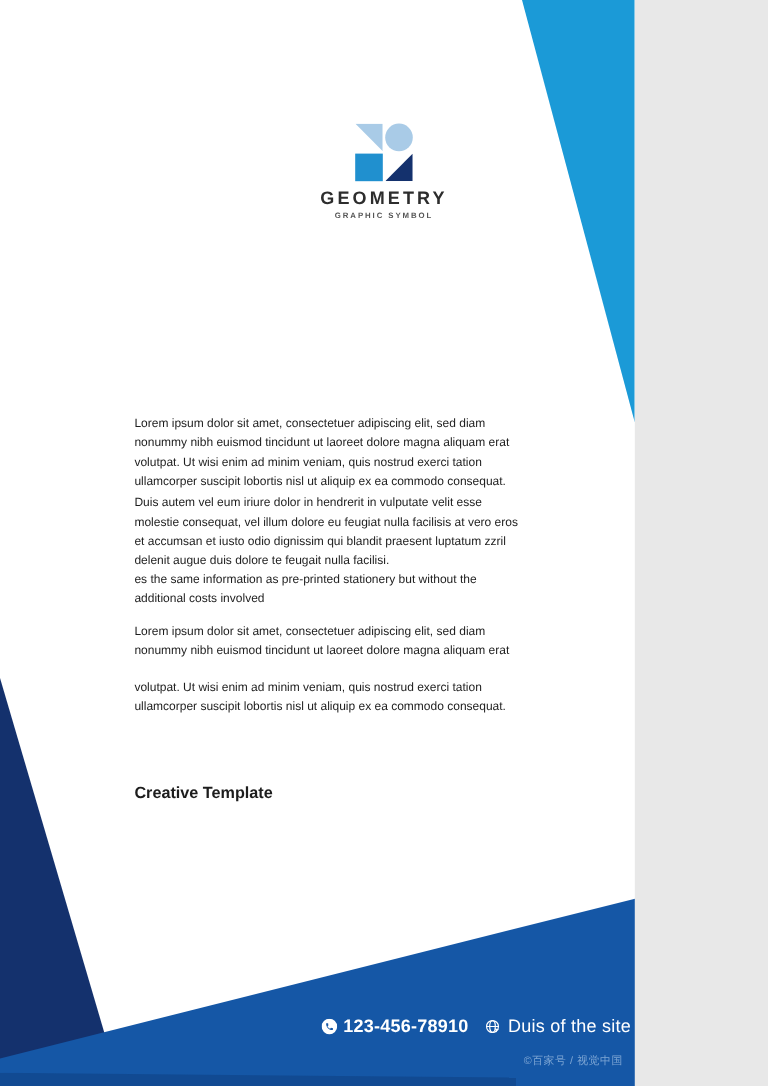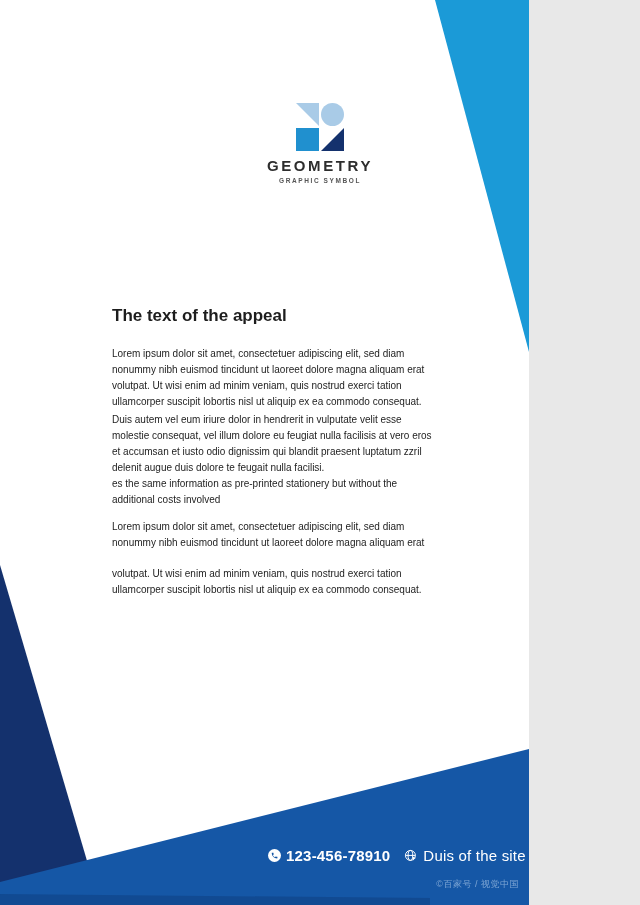--- a/index.html
+++ b/index.html
@@ -82,35 +82,35 @@
     <div id="logo-mark">
       <div class="lg-tl"></div>
       <div class="lg-tr"></div>
       <div class="lg-bl"></div>
       <div class="lg-br"></div>
     </div>
     <div id="logo-name">GEOMETRY</div>
     <div id="logo-tagline">GRAPHIC SYMBOL</div>
   </div>
 
-  <div id="appeal-heading" class="copy">The text of the appeal</div>
   <div id="para-1" class="copy para">Lorem ipsum dolor sit amet, consectetuer adipiscing elit, sed diam
 nonummy nibh euismod tincidunt ut laoreet dolore magna aliquam erat
 volutpat. Ut wisi enim ad minim veniam, quis nostrud exerci tation
 ullamcorper suscipit lobortis nisl ut aliquip ex ea commodo consequat.</div>
   <div id="para-2" class="copy para">Duis autem vel eum iriure dolor in hendrerit in vulputate velit esse
 molestie consequat, vel illum dolore eu feugiat nulla facilisis at vero eros
 et accumsan et iusto odio dignissim qui blandit praesent luptatum zzril
 delenit augue duis dolore te feugait nulla facilisi.
 es the same information as pre-printed stationery but without the
 additional costs involved</div>
   <div id="para-3" class="copy para">Lorem ipsum dolor sit amet, consectetuer adipiscing elit, sed diam
 nonummy nibh euismod tincidunt ut laoreet dolore magna aliquam erat</div>
   <div id="para-4" class="copy para">volutpat. Ut wisi enim ad minim veniam, quis nostrud exerci tation
 ullamcorper suscipit lobortis nisl ut aliquip ex ea commodo consequat.</div>
+  <div id="creative-heading" class="copy">Creative Template</div>
 
   <div id="contact-row">
     <div class="contact-item">
       <svg class="cicon" width="13" height="13" viewBox="0 0 24 24">
         <circle cx="12" cy="12" r="12" fill="#ffffff"></circle>
         <path transform="translate(5.2,5.2) scale(0.58)" fill="#1557a6" d="M6.6 10.8c1.4 2.8 3.8 5.1 6.6 6.6l2.2-2.2c.3-.3.7-.4 1-.2 1.1.4 2.3.6 3.6.6.6 0 1 .4 1 1V20c0 .6-.4 1-1 1C10.6 21 3 13.4 3 4c0-.6.4-1 1-1h3.5c.6 0 1 .4 1 1 0 1.2.2 2.4.6 3.6.1.3 0 .7-.2 1l-2.3 2.2z"></path>
       </svg>
       <span class="label" id="phone-label">123-456-78910</span>
     </div>
     <div class="contact-item">

